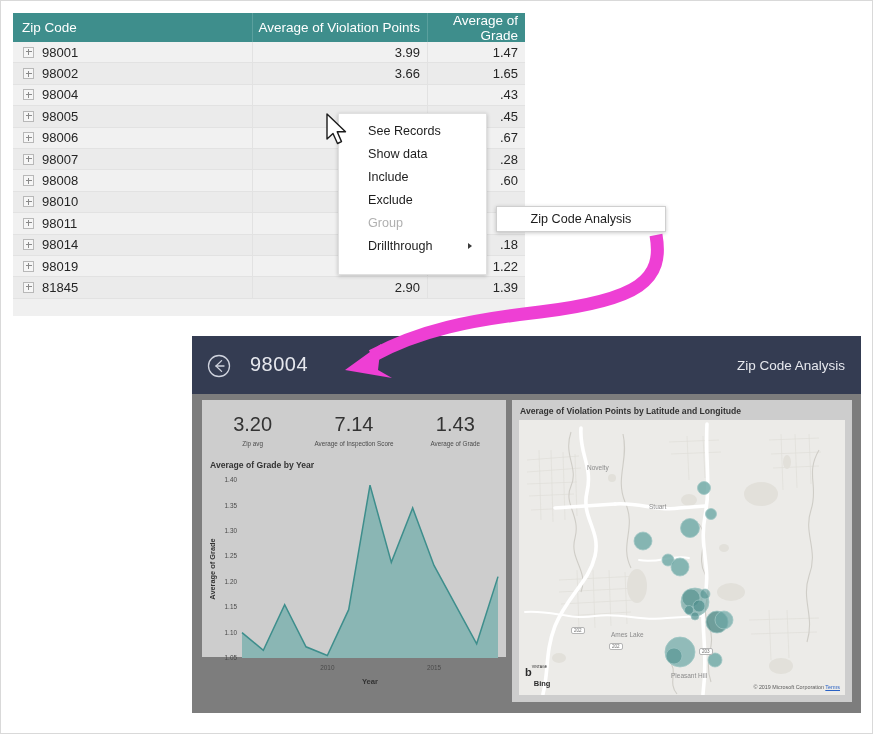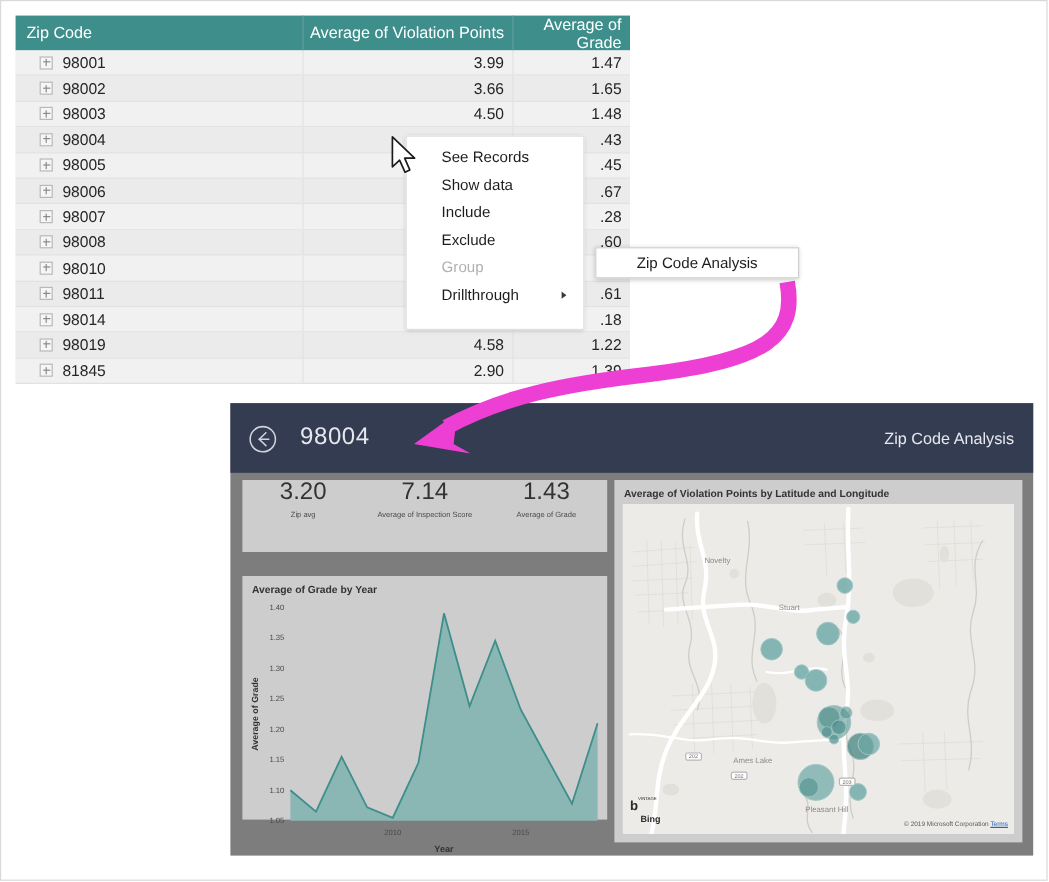--- a/index.html
+++ b/index.html
@@ -24,21 +24,21 @@
     display:flex;height:29px;background:#3e8e8c;color:#ffffff;
     font-size:13.5px;align-items:center;
   }
   .mh-zip{width:240px;padding-left:9px;box-sizing:border-box;border-right:1px solid #5ba09e;height:29px;display:flex;align-items:center;}
   .mh-vp{width:175px;padding-right:7px;box-sizing:border-box;text-align:right;border-right:1px solid #5ba09e;height:29px;display:flex;align-items:center;justify-content:flex-end;}
   .mh-gr{width:97px;padding-right:7px;box-sizing:border-box;text-align:right;height:29px;display:flex;align-items:center;justify-content:flex-end;}
 
   .mrow{display:flex;height:20.4px;border-bottom:1px solid #e2e2e2;font-size:13px;color:#252525;}
   .mrow:nth-child(even){background:#ebebeb;}
   .mrow:nth-child(odd){background:#f1f1f1;}
-  .c-zip{width:240px;box-sizing:border-box;display:flex;align-items:center;padding-left:20px;border-right:1px solid #e2e2e2;}
+  .c-zip{width:240px;box-sizing:border-box;display:flex;align-items:center;padding-left:10px;border-right:1px solid #e2e2e2;}
   .c-vp{width:175px;box-sizing:border-box;display:flex;align-items:center;justify-content:flex-end;padding-right:7px;border-right:1px solid #e2e2e2;}
   .c-gr{width:97px;box-sizing:border-box;display:flex;align-items:center;justify-content:flex-end;padding-right:7px;}
   .expander{
     width:9px;height:9px;border:1px solid #b8b8b8;background:#f6f6f6;
     margin-right:8px;position:relative;flex:none;
   }
   .expander:before{content:"";position:absolute;left:3.5px;top:1.5px;width:1px;height:6px;background:#8a8a8a;}
   .expander:after{content:"";position:absolute;left:1.5px;top:3.5px;width:6px;height:1px;background:#8a8a8a;}
 
   
@@ -84,27 +84,27 @@
     position:absolute;left:58px;top:17px;color:#e6e8ee;font-size:20px;letter-spacing:.5px;
   }
   .rpt-title{
     position:absolute;right:16px;top:22px;color:#e6e8ee;font-size:13.5px;
   }
 
   .kpi-card{
     position:absolute;left:10px;top:64px;width:304px;height:60px;background:#cdcdcd;
   }
   .kpi-row{display:flex;height:100%;}
-  .kpi{flex:1;display:flex;flex-direction:column;align-items:center;justify-content:flex-start;}
+  .kpi{flex:1;display:flex;flex-direction:column;align-items:center;justify-content:center;}
   .kpi-val{font-size:20px;color:#333333;line-height:1;}
   .kpi-lbl{font-size:6.3px;color:#4b4b4b;margin-top:6px;}
 
   
   .chart-card{
-    position:absolute;left:10px;top:144px;width:304px;height:203px;background:#cdcdcd;
+    position:absolute;left:10px;top:118px;width:304px;height:203px;background:#cdcdcd;
   }
   .chart-title{position:absolute;left:8px;top:6px;font-size:8.6px;font-weight:bold;color:#333;}
   .chart-svg{position:absolute;left:0;top:16px;}
   .ylab-txt{font-size:6.4px;fill:#4a4a4a;}
   .ytitle{font-size:7.4px;fill:#333;font-weight:bold;}
   .xtitle{font-size:7.6px;fill:#333;font-weight:bold;}
 
   
   .map-card{
     position:absolute;left:320px;top:64px;width:340px;height:302px;background:#cdcdcd;
@@ -143,28 +143,20 @@
         <div class="c-vp">3.99</div>
         <div class="c-gr">1.47</div>
       </div>
       <div class="mrow">
         <div class="c-zip">
           <span class="expander"></span>
           <span>98002</span>
         </div>
         <div class="c-vp">3.66</div>
         <div class="c-gr">1.65</div>
-      </div>
-      <div class="mrow">
-        <div class="c-zip">
-          <span class="expander"></span>
-          <span>98003</span>
-        </div>
-        <div class="c-vp">4.50</div>
-        <div class="c-gr">1.48</div>
       </div>
       <div class="mrow">
         <div class="c-zip">
           <span class="expander"></span>
           <span>98004</span>
         </div>
         <div class="c-vp"></div>
         <div class="c-gr">.43</div>
       </div>
       <div class="mrow">

